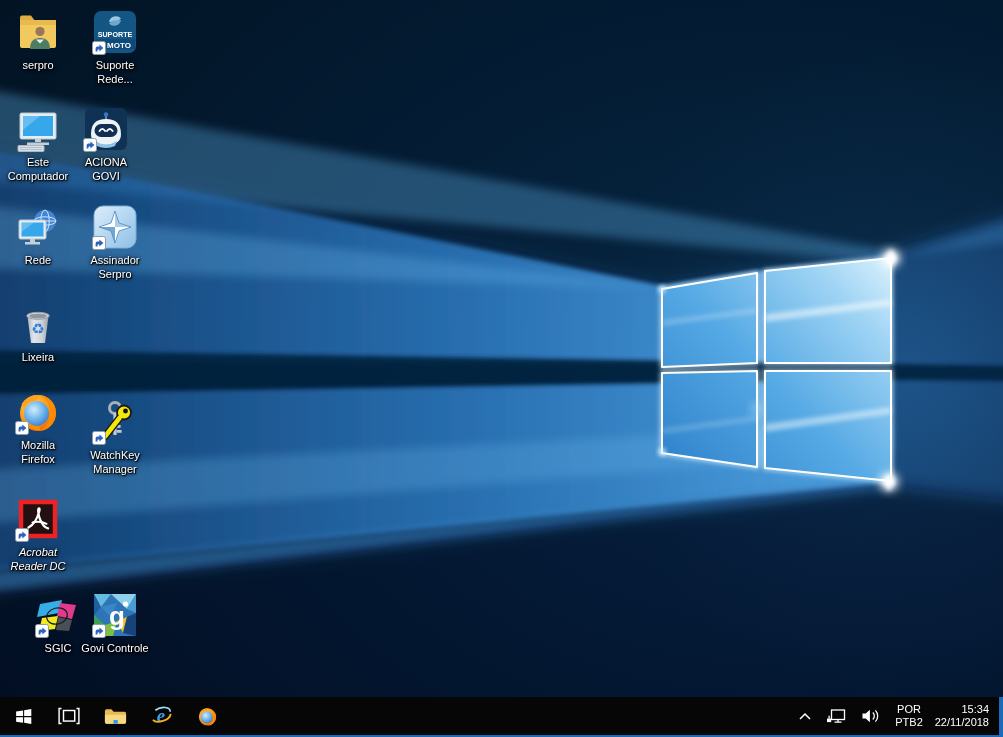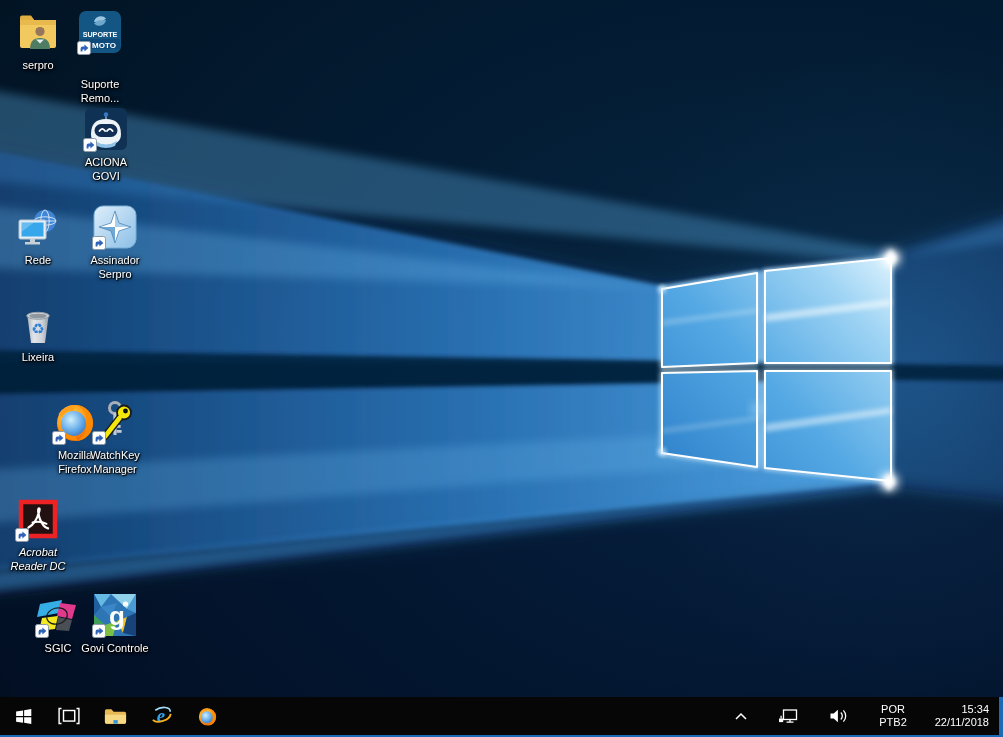--- a/index.html
+++ b/index.html
@@ -12,21 +12,21 @@
   .sc{position:absolute;left:1px;bottom:1px;width:14px;height:14px;}
   .lbl{margin-top:2px;width:94px;text-align:center;font-size:11px;line-height:14px;color:#fff;
        text-shadow:1px 1px 1px #000,0 1px 3px #000,0 0 4px rgba(0,0,0,.9);}
   .lbl span{display:block;white-space:nowrap;}
   
   .taskbar{position:absolute;left:0;top:697px;width:1003px;height:38px;background:#060607;
            border-bottom:2px solid #1b6ab8;display:flex;align-items:stretch;z-index:5;}
   .tb-btn{width:46px;display:flex;align-items:center;justify-content:center;background:transparent;border:0;padding:0;cursor:pointer;}
   .tb-btn svg{display:block;}
   .tray{margin-left:auto;display:flex;align-items:stretch;}
-  .tray-btn{display:flex;align-items:center;justify-content:center;padding:0 7px;cursor:pointer;margin-left:16px;}
+  .tray-btn{display:flex;align-items:center;justify-content:center;padding:0 7px;cursor:pointer;}
   .tray-text{display:flex;flex-direction:column;justify-content:center;color:#fff;font-size:11px;line-height:13px;}
   .lang{align-items:center;padding:0 8px;}
   .clock{align-items:flex-end;padding:0 10px 0 4px;text-align:right;}
   .show-desktop{width:4px;background:#1b6ab8;cursor:pointer;}
 </style>
 </head>
 <body>
 
 <div class="screen">
 
@@ -114,41 +114,58 @@
       <path d="M16 41 q0-11 10-11 q10 0 10 11 z" fill="#4e7d63"></path>
       <path d="M22 31.5 l4 4 l4-4" fill="#e7ecef"></path>
     </svg>
       </div>
     <div class="lbl">
       <span>serpro</span>
       <span></span>
     </div>
   </div>
 
-  <div class="cell" style="left:62px;top:8px;gap:19px;">
+  <div class="cell" style="left:77px;top:8px;">
     <div class="ico">
       <svg class="main" viewBox="0 0 48 48">
         <rect x="3" y="3" width="42" height="42" rx="7" fill="#135684"></rect>
         <path d="M18 14 a7 7 0 0 1 12-3.5 l-4 3 z" fill="#9cc6e0"></path>
         <path d="M30 12 a7 7 0 0 1 -12 3.5 l4-3 z" fill="#6da7cc"></path>
         <text x="24" y="29" text-anchor="middle" font-size="7.2" font-weight="bold" fill="#ffffff" font-family="Liberation Sans, sans-serif">SUPORTE</text>
         <rect x="4" y="31" width="40" height="10" fill="#0d4a7a"></rect>
         <text x="28" y="39.5" text-anchor="middle" font-size="8" font-weight="bold" fill="#ffffff" font-family="Liberation Sans, sans-serif">MOTO</text>
       </svg>
       <svg class="sc" viewBox="0 0 14 14">
           <rect x="0.5" y="0.5" width="13" height="13" rx="2" fill="#fff" stroke="#8d9aa8"></rect>
           <path d="M3.6 10.6 V7.4 q0-1.9 1.9-1.9 h1.9 V3.4 l4 3.6 -4 3.6 V8.5 H6 q-.5 0-.5.5 v1.6z" fill="#2f63b8"></path>
         </svg>
     </div>
     <div class="lbl">
       <span>Suporte</span>
-      <span>Remo...</span>
-    </div>
-  </div>
-
+      <span>Rede...</span>
+    </div>
+  </div>
+
+  <div class="cell" style="left:0px;top:105px;">
+    <div class="ico">
+        <svg class="main" viewBox="0 0 48 48">
+      <rect x="6" y="8" width="36" height="26" rx="1.5" fill="#e5edf4" stroke="#b9c6d2"></rect>
+      <rect x="9" y="11" width="30" height="20" fill="#35a7ea"></rect>
+      <polygon points="9,11 26,11 9,25" fill="#ffffff" opacity="0.25"></polygon>
+      <rect x="21" y="34" width="6" height="3" fill="#c4cfd8"></rect>
+      <rect x="13" y="37.5" width="22" height="2.5" fill="#c4cfd8"></rect>
+      <rect x="4" y="40.5" width="26" height="6" rx="1" fill="#d7dfe7" stroke="#aab6c2"></rect>
+      <path d="M6 42.5 h22 M6 44.5 h22" stroke="#aab6c2" stroke-width="0.8"></path>
+    </svg>
+      </div>
+    <div class="lbl">
+      <span>Este</span>
+      <span>Computador</span>
+    </div>
+  </div>
 
   <div class="cell" style="left:68px;top:105px;">
     <div class="ico">
       <svg class="main" viewBox="0 0 48 48">
         <rect x="3" y="3" width="42" height="42" rx="6" fill="#0f3254"></rect>
         <circle cx="24" cy="9.5" r="2.2" fill="#3878c8"></circle>
         <path d="M24 11.5 v3" stroke="#9ab4cc" stroke-width="1.4"></path>
         <path d="M9 29 q0-15 15-15 q15 0 15 15 q0 11-15 11 q-15 0-15-11z" fill="#eef3f7"></path>
         <rect x="12.5" y="19" width="23" height="13" rx="6.5" fill="#132e55"></rect>
         <path d="M17.5 26 q2.8-4.2 5.6 0" stroke="#fff" stroke-width="1.9" fill="none" stroke-linecap="round"></path>
@@ -229,21 +246,21 @@
       <text x="24" y="34" text-anchor="middle" font-size="15" fill="#2f7fd6" font-family="DejaVu Sans, sans-serif">♻</text>
     </svg>
       </div>
     <div class="lbl">
       <span>Lixeira</span>
       <span></span>
     </div>
   </div>
 
 
-  <div class="cell" style="left:0px;top:398px;padding-left:37px;">
+  <div class="cell" style="left:0px;top:388px;">
     <div class="ico">
       <svg class="main" viewBox="0 0 48 48">
         <defs>
           <radialGradient id="ffO" cx="0.35" cy="0.3" r="0.9">
             <stop offset="0" stop-color="#ffd24a"></stop>
               <stop offset="0.45" stop-color="#ff9e1b"></stop>
               <stop offset="0.8" stop-color="#ee6a02"></stop>
               <stop offset="1" stop-color="#c74a05"></stop>
           </radialGradient>
           <radialGradient id="ffB" cx="0.4" cy="0.35" r="0.85">

